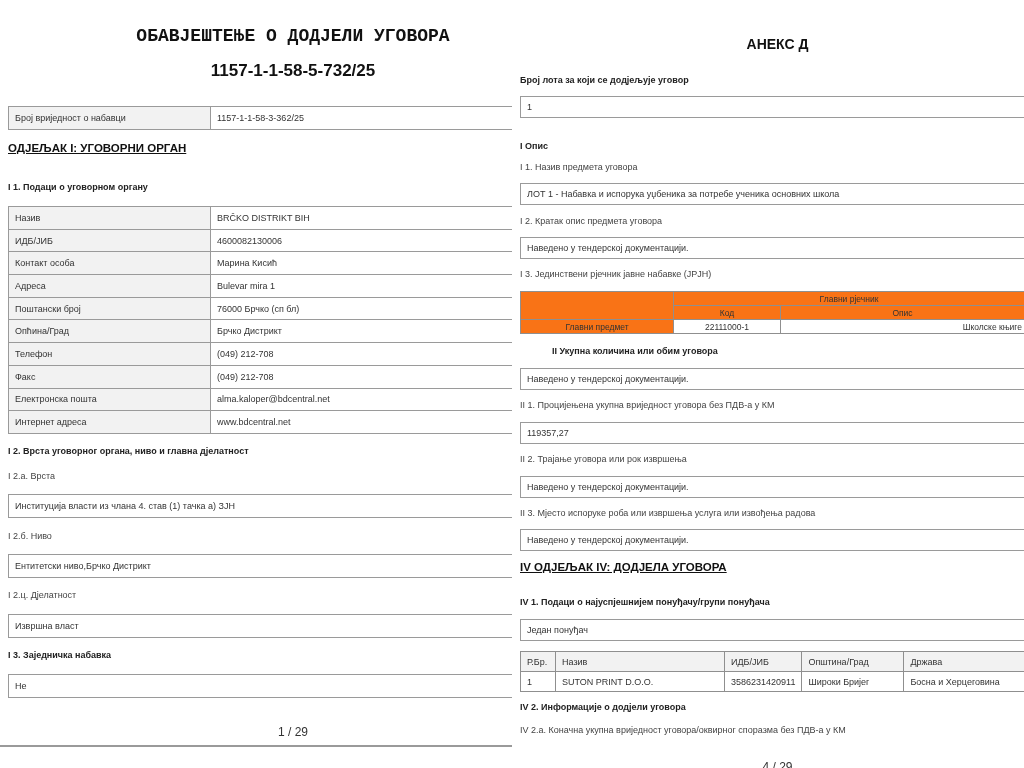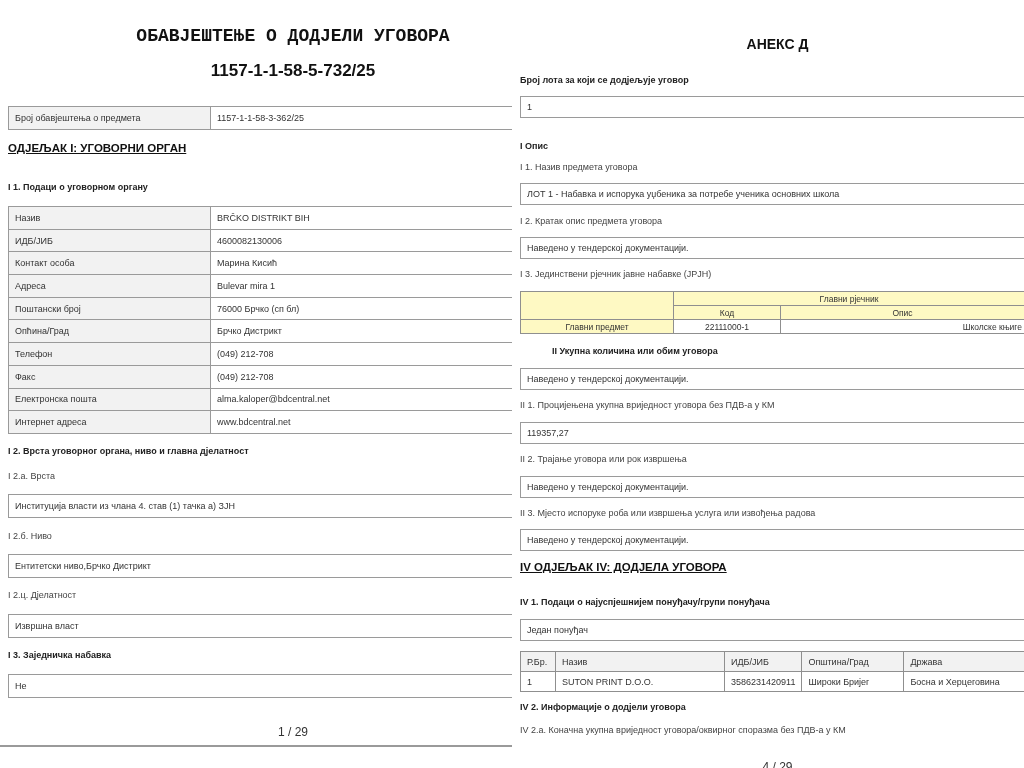--- a/index.html
+++ b/index.html
@@ -22,21 +22,21 @@
 
   .field { border: 1.5px solid #9a9a9a; border-right: none; background: #fff; font-size: 9px; color: #333; padding-left: 6px; display: flex; align-items: center; white-space: nowrap; overflow: hidden; }
 
   table.kv { border-collapse: collapse; font-size: 9px; color: #333; }
   table.kv td { border: 1.5px solid #9a9a9a; height: 22.7px; padding: 0 6px; white-space: nowrap; }
   table.kv td.k { background: #f2f2f2; width: 202px; }
   table.kv td.v { background: #fff; border-right: none; }
 
   table.cpv { border-collapse: collapse; font-size: 8.5px; color: #333; width: 100%; }
   table.cpv td { border: 1.5px solid #8f8f8f; height: 14px; text-align: center; white-space: nowrap; padding: 0 2px; }
-  table.cpv td.grey { background: #fef9c3; }
+  table.cpv td.grey { background: #f97316; }
   table.cpv td.left { text-align: right; }
   table.cpv td.noright { border-right: none; }
 
   table.bidder { border-collapse: collapse; font-size: 9px; color: #333; width: 100%; }
   table.bidder td { border: 1.5px solid #8f8f8f; height: 20px; padding: 0 6px; white-space: nowrap; }
   table.bidder tr.head td { background: #f2f2f2; }
   table.bidder td.last { border-right: none; }
 
   .page-num { font-size: 12px; color: #333; white-space: nowrap; }
   .page-rule { height: 2px; background: #9a9a9a; }
@@ -45,21 +45,21 @@
 <body>
 
 <div class="page page-left">
 
   <div class="abs title-main" style="left:0; width:586px; top:26px; text-align:center;">ОБАВЈЕШТЕЊЕ О ДОДЈЕЛИ УГОВОРА</div>
   <div class="abs title-num" style="left:0; width:586px; top:61px; text-align:center;">1157-1-1-58-5-732/25</div>
 
   <table class="kv abs" style="left:8px; top:106px; width:504px;">
     <tbody>
         <tr>
-      <td class="k">Број обавјештења о предмета</td>
+      <td class="k">Број вриједност о набавци</td>
       <td class="v">1157-1-1-58-3-362/25</td>
     </tr>
   </tbody>
     </table>
 
   <div class="abs section-head" style="left:8px; top:142px;">ОДЈЕЉАК I: УГОВОРНИ ОРГАН</div>
   <div class="abs sub-head" style="left:8px; top:182px;">I 1. Подаци о уговорном органу</div>
 
   <table class="kv abs" style="left:8px; top:206px; width:504px;">
     <tbody id="authority-body">

